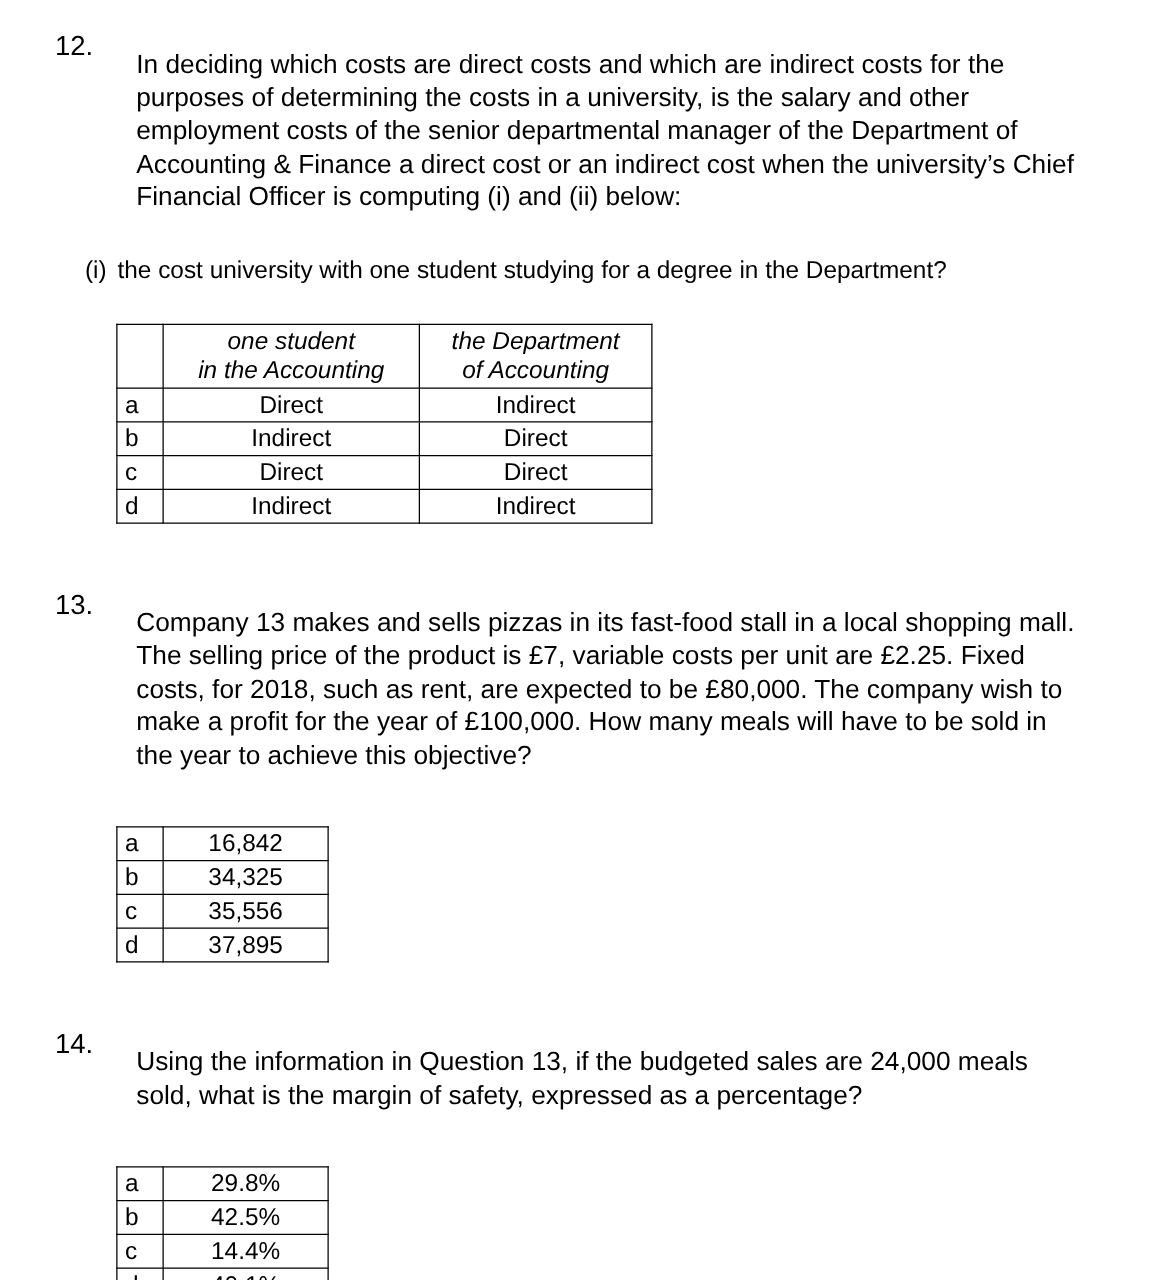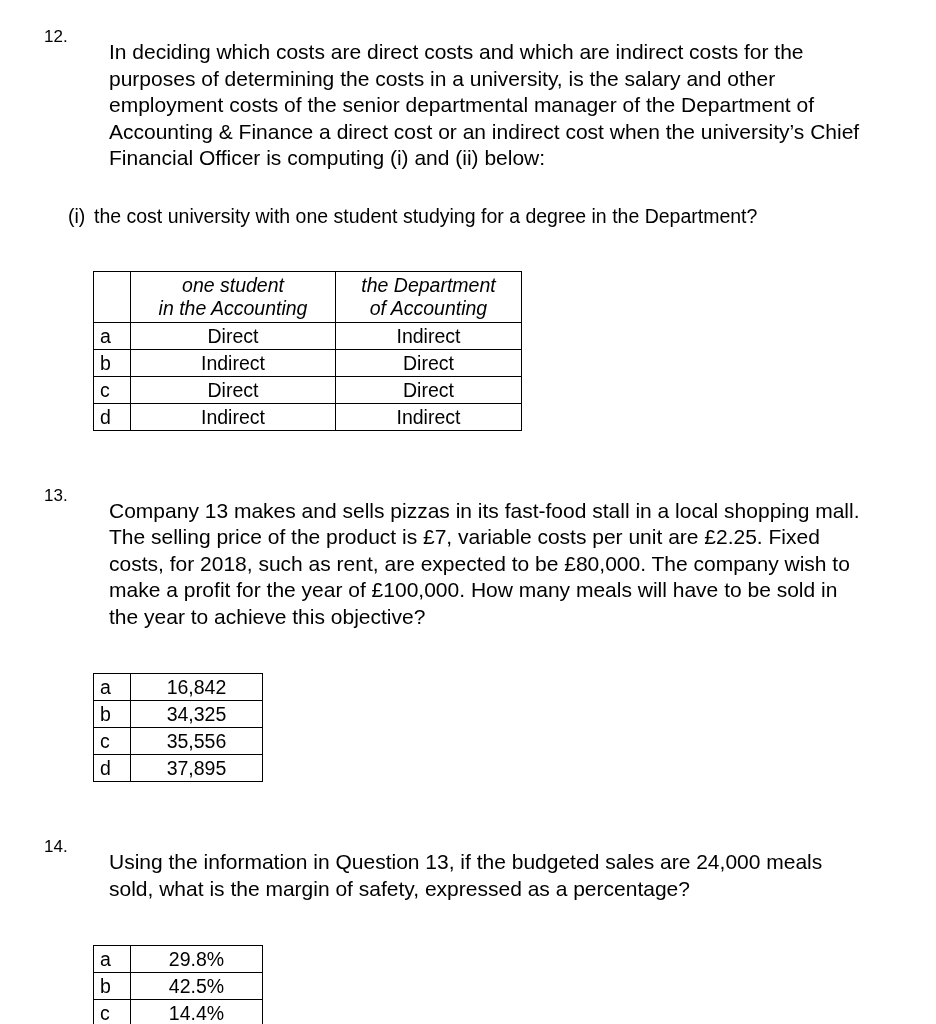--- a/index.html
+++ b/index.html
@@ -20,21 +20,21 @@
     box-sizing: border-box;
     width: 936px;
   }
   .question {
     display: flex;
     align-items: flex-start;
   }
   .q-num {
     width: 50px;
     flex: 0 0 50px;
-    font-size: 17px;
+    font-size: 22px;
     line-height: 26.5px;
   }
   .q-body {
     flex: 1 1 auto;
     font-size: 19.5px;
     line-height: 26.5px;
   }
   .q-text {
     font-size: 21px;
     line-height: 26.5px;
@@ -74,21 +74,21 @@
     width: 26px;
     text-align: left;
     padding-left: 6px;
   }
   table.opts td.val {
     text-align: center;
   }
 
   
   .t12 {
-    margin-top: 42px;
+    margin-top: 30px;
   }
   .t12 td.letter { width: 26px; }
   .t12 td.c1 { width: 196px; }
   .t12 td.c2 { width: 177px; }
   .t12 td.hdr {
     font-style: italic;
     text-align: center;
     line-height: 23px;
     padding-top: 2px;
     padding-bottom: 2px;

